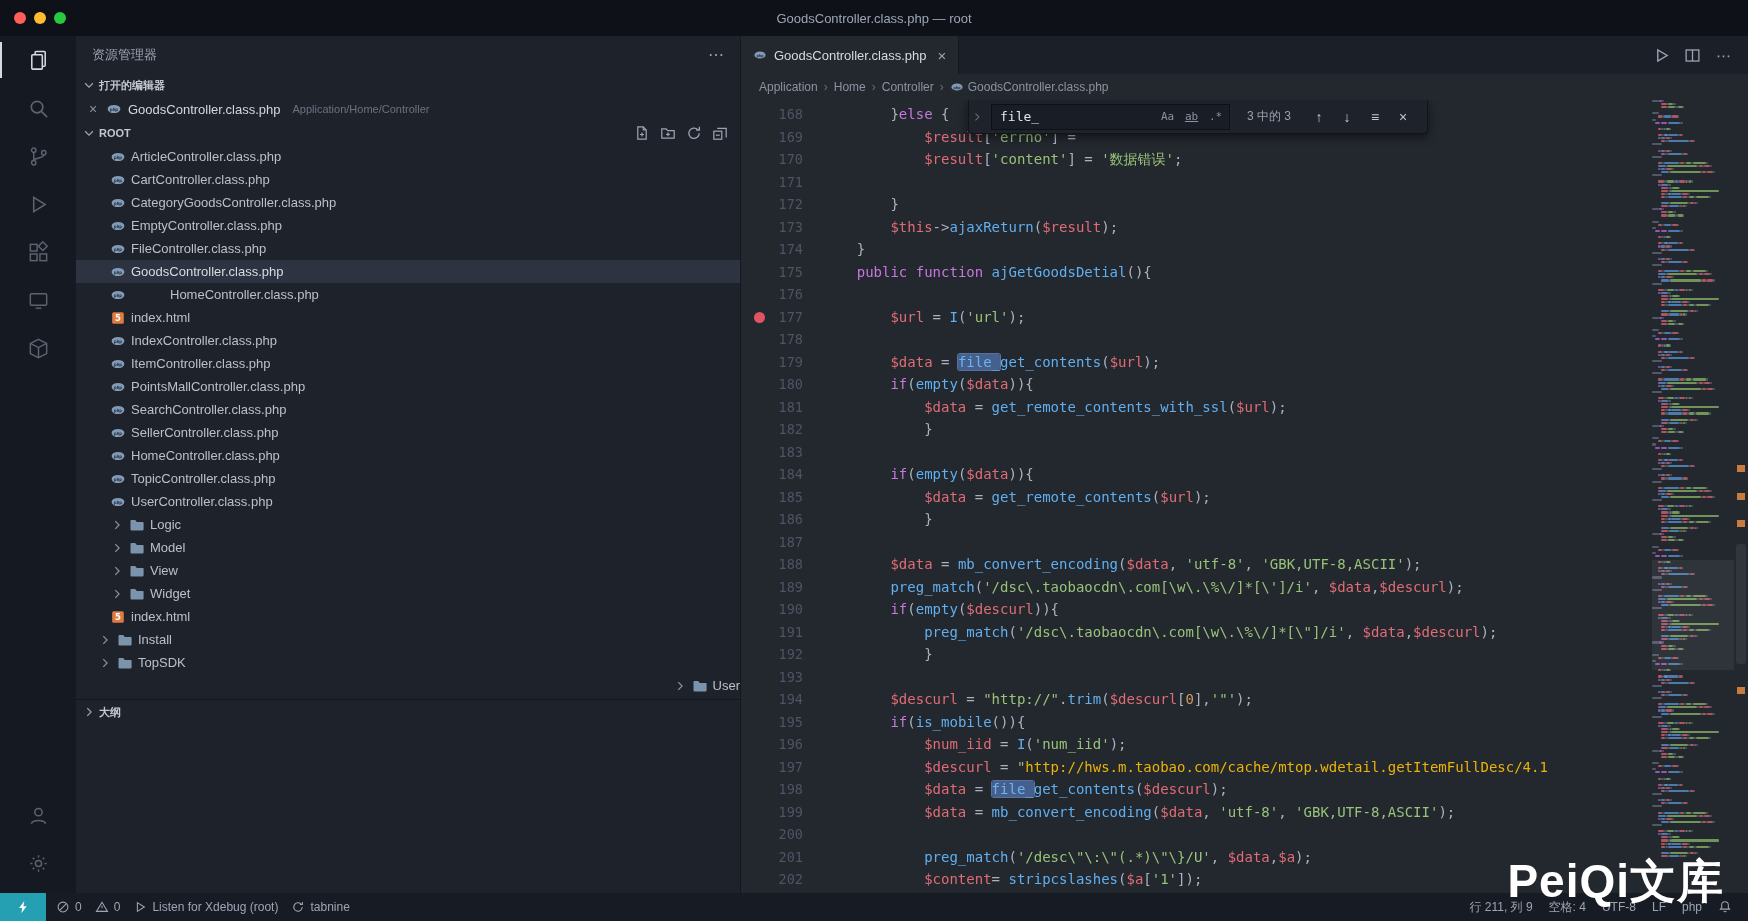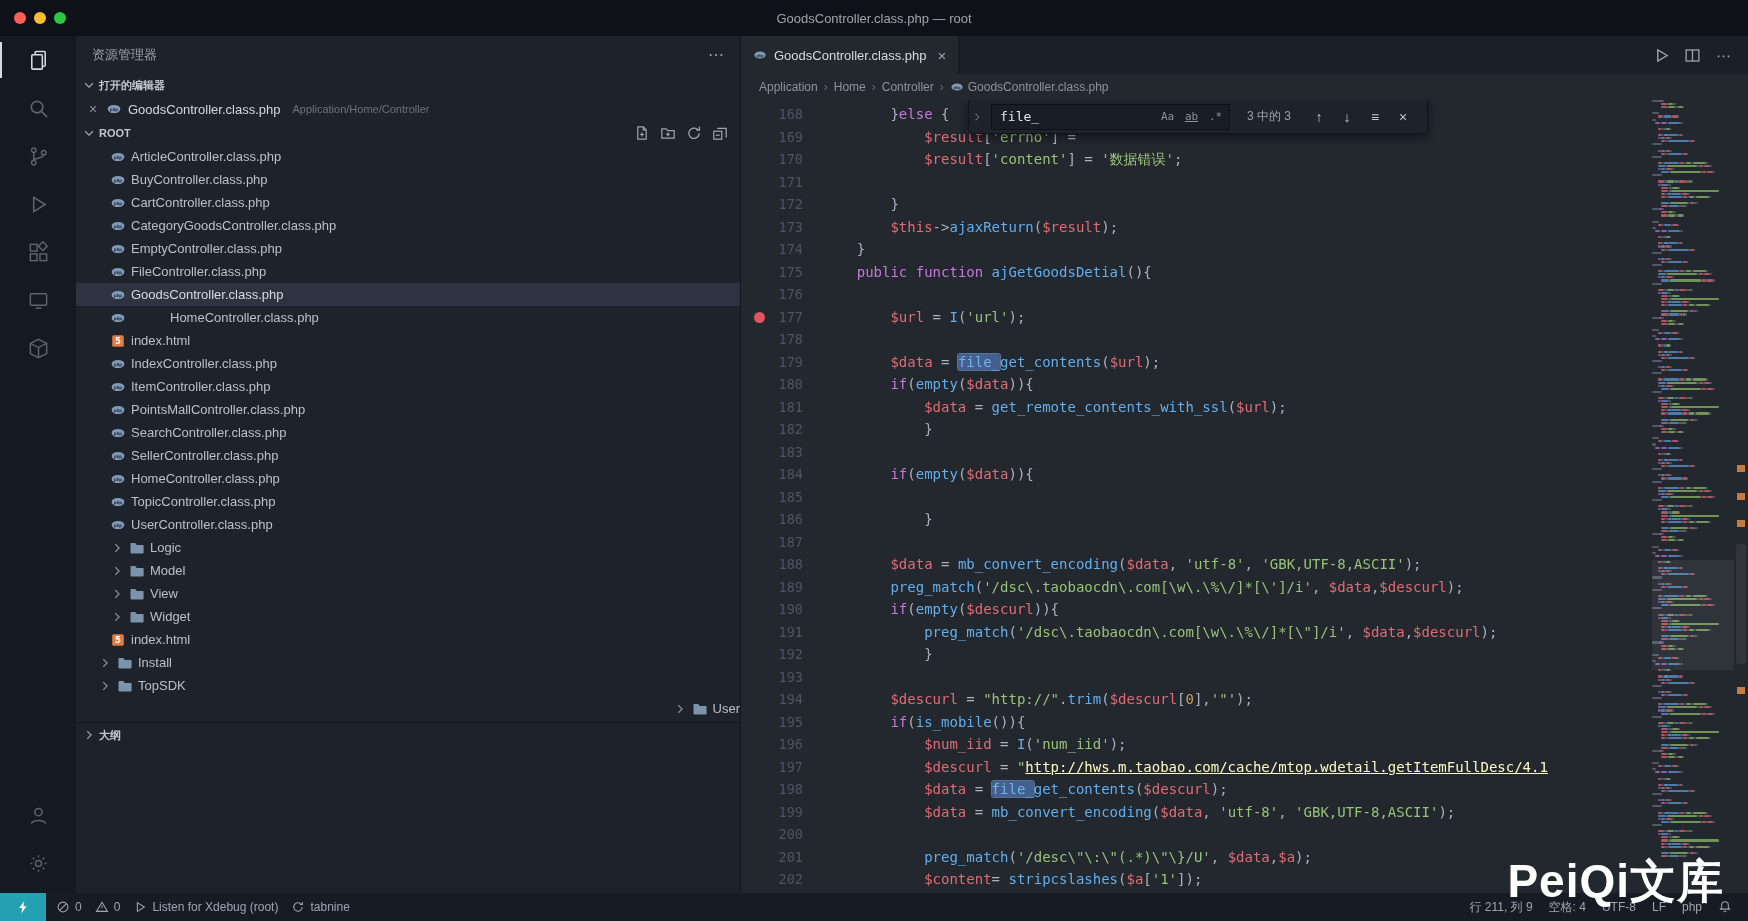--- a/index.html
+++ b/index.html
@@ -66,21 +66,21 @@
 
   
   .code-area{flex:1;position:relative;overflow:hidden;}
   .code-lines{position:absolute;inset:0;padding-top:3px;font-family:"DejaVu Sans Mono",monospace;font-size:14px;}
   .code-line{display:flex;height:22.5px;line-height:22.5px;}
   .gutter{width:62px;flex:none;text-align:right;padding-right:20px;color:#4d5565;position:relative;cursor:pointer;font-size:13.5px;}
   .bp{position:absolute;left:13px;top:6px;width:11px;height:11px;border-radius:50%;background:#e05561;}
   .ltext{white-space:pre;color:#abb2bf;cursor:text;}
   .t-p{color:#abb2bf}.t-k{color:#c678dd}.t-v{color:#e06c75}.t-s{color:#98c379}
   .t-f{color:#61afef}.t-n{color:#d19a66}
-  .t-sl{color:#fef9c3;text-decoration:underline;}
+  .t-sl{color:#eab308;}
   .t-fm{color:#6db3f2;background:#45608d;border-radius:2px;box-shadow:0 0 0 1px #56719e;}
 
   
   .find-widget{position:absolute;top:0;right:320px;width:452px;height:33px;background:#1d222b;border:1px solid #10141b;border-top:none;border-radius:0 0 4px 4px;box-shadow:0 3px 9px rgba(0,0,0,.5);display:flex;align-items:center;gap:6px;padding:0 6px 0 0;z-index:6;}
   .fw-grip{width:16px;height:100%;display:flex;align-items:center;justify-content:center;color:#6b7380;cursor:pointer;}
   .fw-grip svg{width:12px;height:12px;}
   .fw-input{width:225px;height:24px;background:#191e26;border:1px solid #0d1016;display:flex;align-items:center;padding:0 4px 0 8px;gap:5px;cursor:text;}
   .fw-query{flex:1;color:#e3e6eb;font-family:"DejaVu Sans Mono",monospace;font-size:13px;}
   .fw-toggle{width:19px;height:19px;display:flex;align-items:center;justify-content:center;color:#8b93a1;font-size:11px;cursor:pointer;border-radius:3px;font-family:"DejaVu Sans Mono",monospace;}
   .fw-toggle.u{text-decoration:underline;}
@@ -246,29 +246,20 @@
 
       <div class="tree">
           <div class="tree-row" style="padding-left: 34px;">
             <span class="fi">
               <svg viewBox="0 0 16 16">
                 <ellipse cx="8" cy="8" rx="6.4" ry="4.1" fill="#8ba7c7" opacity="0.9"></ellipse>
                 <text x="8" y="9.9" font-size="4.4" text-anchor="middle" fill="#1d232c" font-family="DejaVu Sans Mono, monospace" font-weight="bold">php</text>
               </svg>
             </span>
             <span class="fname">ArticleController.class.php</span>
-          </div>
-          <div class="tree-row" style="padding-left: 34px;">
-            <span class="fi">
-              <svg viewBox="0 0 16 16">
-                <ellipse cx="8" cy="8" rx="6.4" ry="4.1" fill="#8ba7c7" opacity="0.9"></ellipse>
-                <text x="8" y="9.9" font-size="4.4" text-anchor="middle" fill="#1d232c" font-family="DejaVu Sans Mono, monospace" font-weight="bold">php</text>
-              </svg>
-            </span>
-            <span class="fname">BuyController.class.php</span>
           </div>
           <div class="tree-row" style="padding-left: 34px;">
             <span class="fi">
               <svg viewBox="0 0 16 16">
                 <ellipse cx="8" cy="8" rx="6.4" ry="4.1" fill="#8ba7c7" opacity="0.9"></ellipse>
                 <text x="8" y="9.9" font-size="4.4" text-anchor="middle" fill="#1d232c" font-family="DejaVu Sans Mono, monospace" font-weight="bold">php</text>
               </svg>
             </span>
             <span class="fname">CartController.class.php</span>
           </div>
@@ -628,20 +619,21 @@
             <div class="code-line">
               <div class="gutter">183</div>
               <div class="ltext">&nbsp;</div>
             </div>
             <div class="code-line">
               <div class="gutter">184</div>
               <div class="ltext"><span class="t-p">        </span><span class="t-k">if</span><span class="t-p">(</span><span class="t-f">empty</span><span class="t-p">(</span><span class="t-v">$data</span><span class="t-p">)){</span></div>
             </div>
             <div class="code-line">
               <div class="gutter">185</div>
+              <div class="ltext"><span class="t-p">            </span><span class="t-v">$data</span><span class="t-p"> = </span><span class="t-f">get_remote_contents</span><span class="t-p">(</span><span class="t-v">$url</span><span class="t-p">);</span></div>
             </div>
             <div class="code-line">
               <div class="gutter">186</div>
               <div class="ltext"><span class="t-p">            }</span></div>
             </div>
             <div class="code-line">
               <div class="gutter">187</div>
               <div class="ltext">&nbsp;</div>
             </div>
             <div class="code-line">

